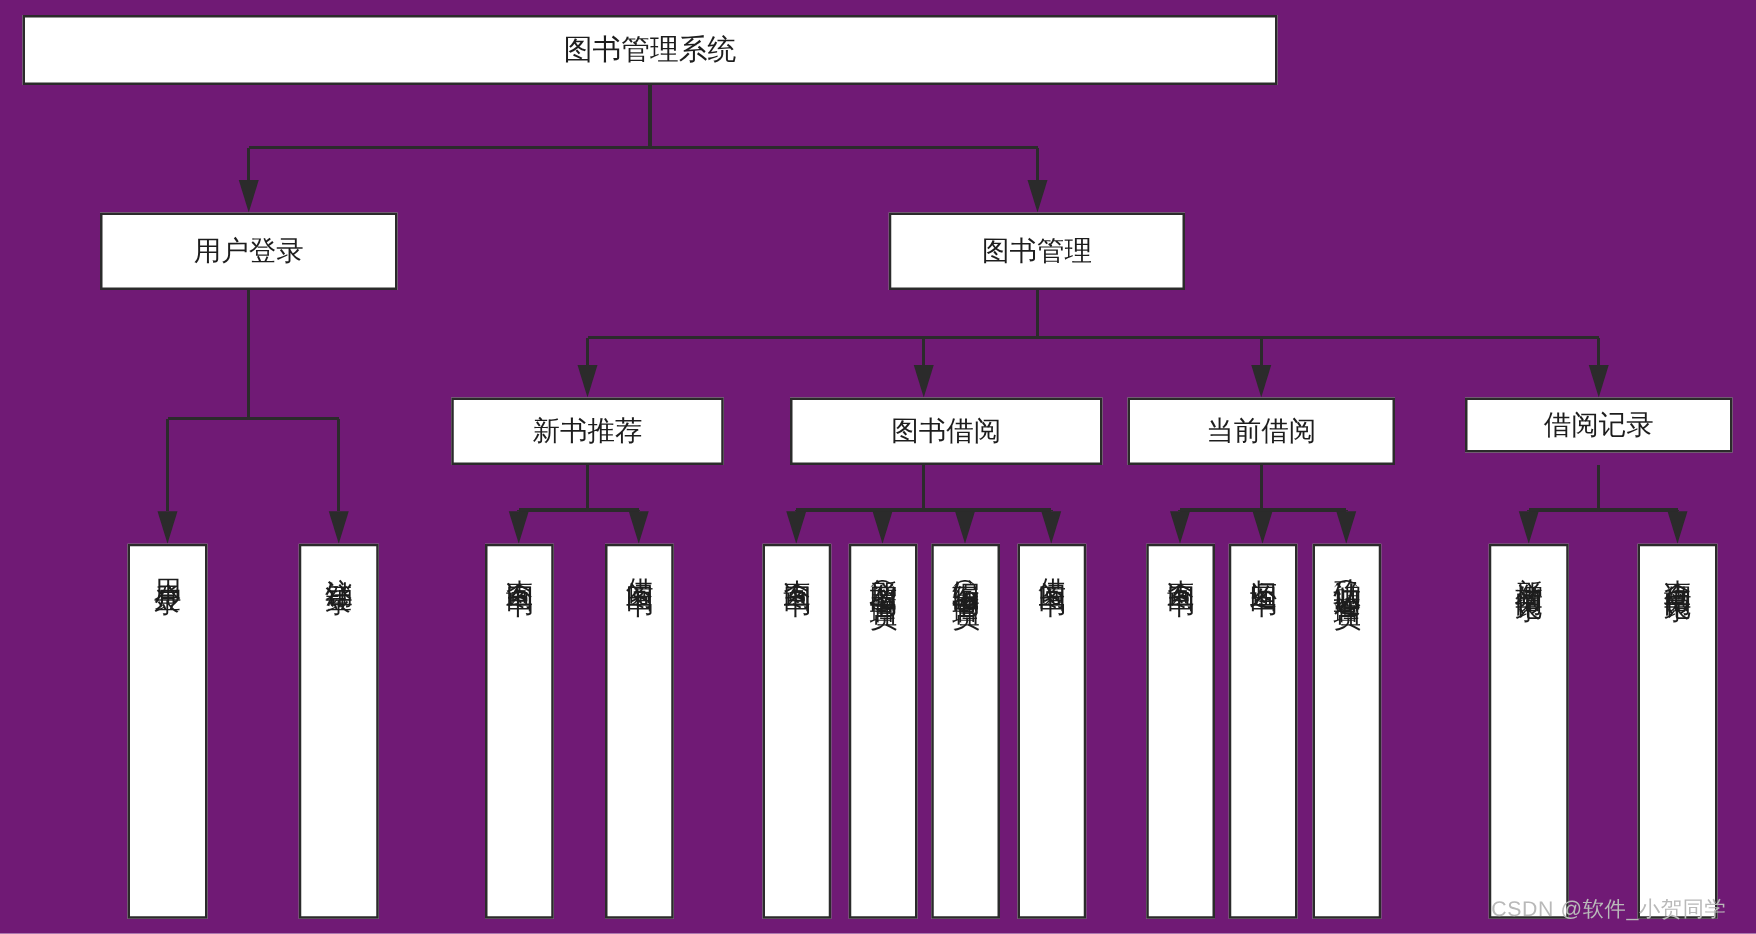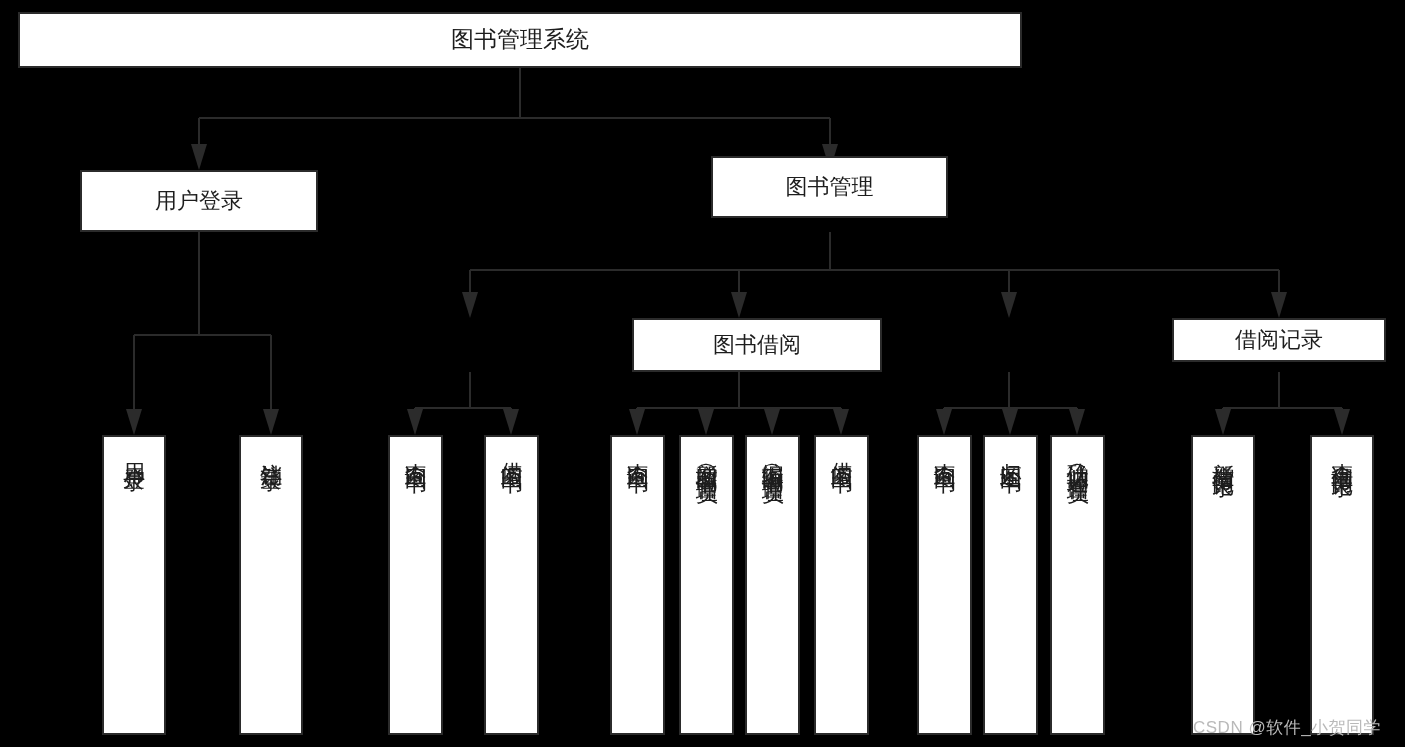--- a/index.html
+++ b/index.html
@@ -8,21 +8,21 @@
     padding: 0;
     background: #ffffff;
   }
   body {
     font-family: "Liberation Sans", "DejaVu Sans", sans-serif;
   }
   #diagram-root {
     position: relative;
     width: 1405px;
     height: 747px;
-    background: #000000;
+    background: #701a75;
     overflow: hidden;
   }
   #edge-layer {
     position: absolute;
     left: 0;
     top: 0;
     width: 1405px;
     height: 747px;
     pointer-events: none;
   }
@@ -122,23 +122,25 @@
       <line x1="1223" y1="408" x2="1342" y2="408" stroke="#2b2b2b" stroke-width="2.6" shape-rendering="crispEdges"></line>
       <line x1="1223" y1="408" x2="1223" y2="409" stroke="#2b2b2b" stroke-width="2.6" shape-rendering="crispEdges"></line>
       <path d="M 1215 409 L 1231 409 L 1223 435 Z" fill="#2b2b2b"></path>
       <line x1="1342" y1="408" x2="1342" y2="409" stroke="#2b2b2b" stroke-width="2.6" shape-rendering="crispEdges"></line>
       <path d="M 1334 409 L 1350 409 L 1342 435 Z" fill="#2b2b2b"></path>
     </svg>
 
   <div class="node root" style="left: 18px; top: 12px; width: 1004px; height: 56px;">图书管理系统</div>
 
   <div class="node branch" style="left: 80px; top: 170px; width: 238px; height: 62px;">用户登录</div>
-  <div class="node branch" style="left: 711px; top: 156px; width: 237px; height: 62px;">图书管理</div>
+  <div class="node branch" style="left: 711px; top: 170px; width: 237px; height: 62px;">图书管理</div>
 
+  <div class="node branch" style="left: 361px; top: 318px; width: 218px; height: 54px;">新书推荐</div>
   <div class="node branch" style="left: 632px; top: 318px; width: 250px; height: 54px;">图书借阅</div>
+  <div class="node branch" style="left: 902px; top: 318px; width: 214px; height: 54px;">当前借阅</div>
   <div class="node branch" style="left: 1172px; top: 318px; width: 214px; height: 44px;">借阅记录</div>
 
   <div class="node leaf" style="left: 102px; top: 435px; width: 64px; height: 300px;">
     <span class="leaf-label">用户登录</span>
   </div>
   <div class="node leaf" style="left: 239px; top: 435px; width: 64px; height: 300px;">
     <span class="leaf-label">注销登录</span>
   </div>
   <div class="node leaf" style="left: 388px; top: 435px; width: 55px; height: 300px;">
     <span class="leaf-label">查询图书</span>

